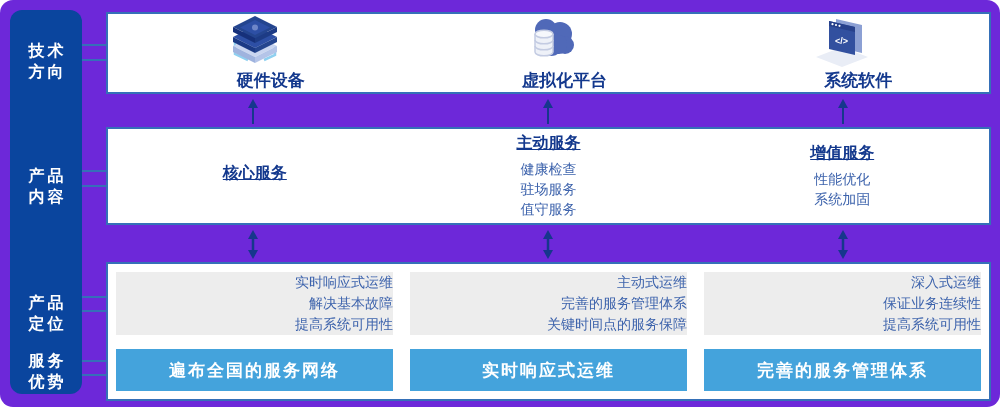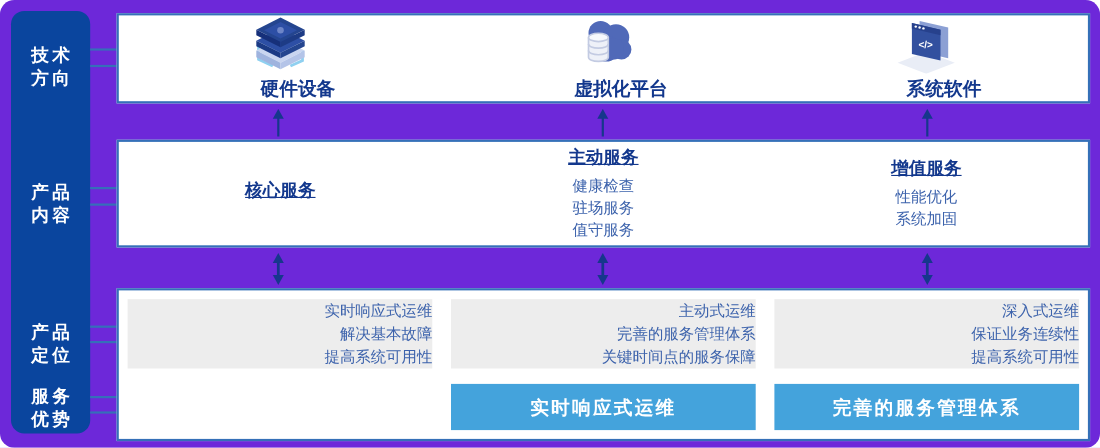--- a/index.html
+++ b/index.html
@@ -276,20 +276,21 @@
       </svg>
   </div>
 
   <section class="box box3">
     <div class="third">
       <div class="gray-box">
         <div class="pos-line">实时响应式运维</div>
         <div class="pos-line">解决基本故障</div>
         <div class="pos-line">提高系统可用性</div>
       </div>
+      <div class="blue-bar">遍布全国的服务网络</div>
     </div>
     <div class="third">
       <div class="gray-box">
         <div class="pos-line">主动式运维</div>
         <div class="pos-line">完善的服务管理体系</div>
         <div class="pos-line">关键时间点的服务保障</div>
       </div>
       <div class="blue-bar">实时响应式运维</div>
     </div>
     <div class="third">

